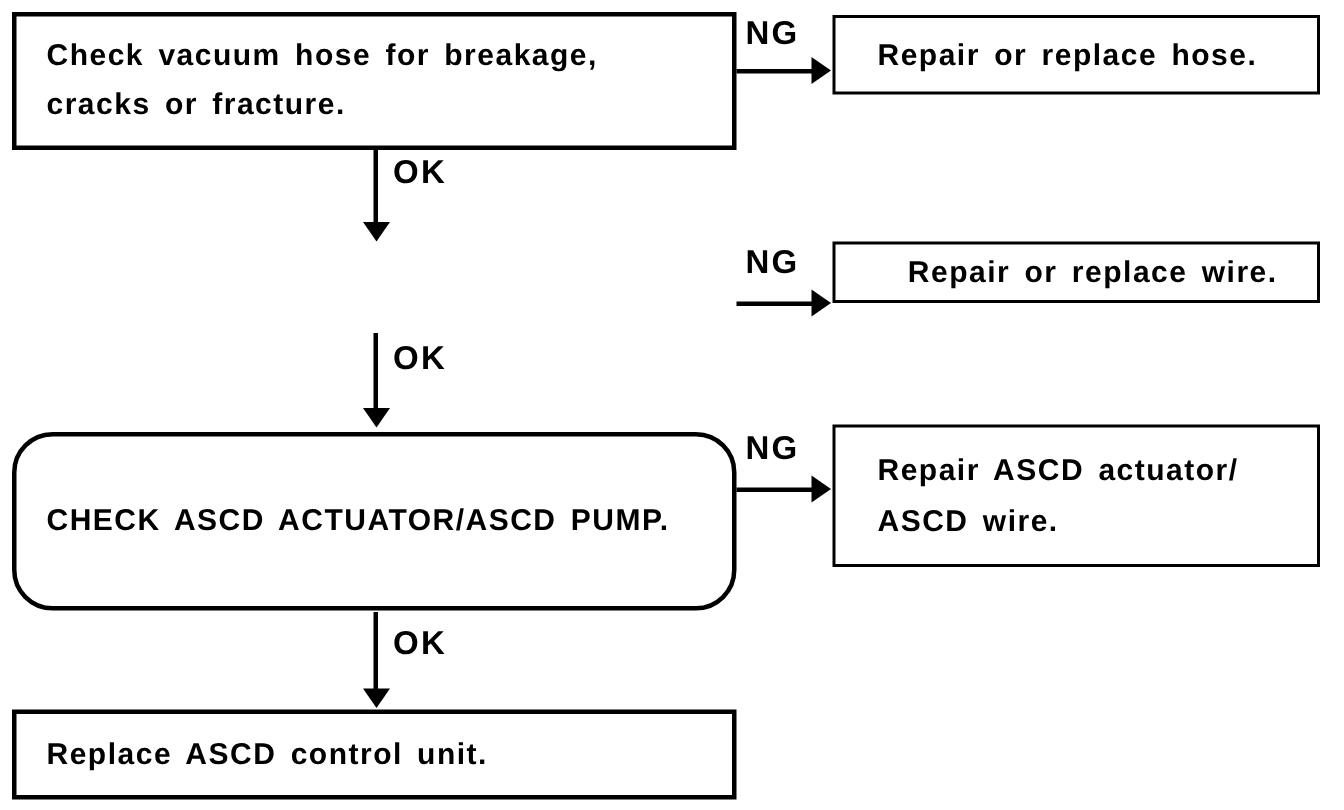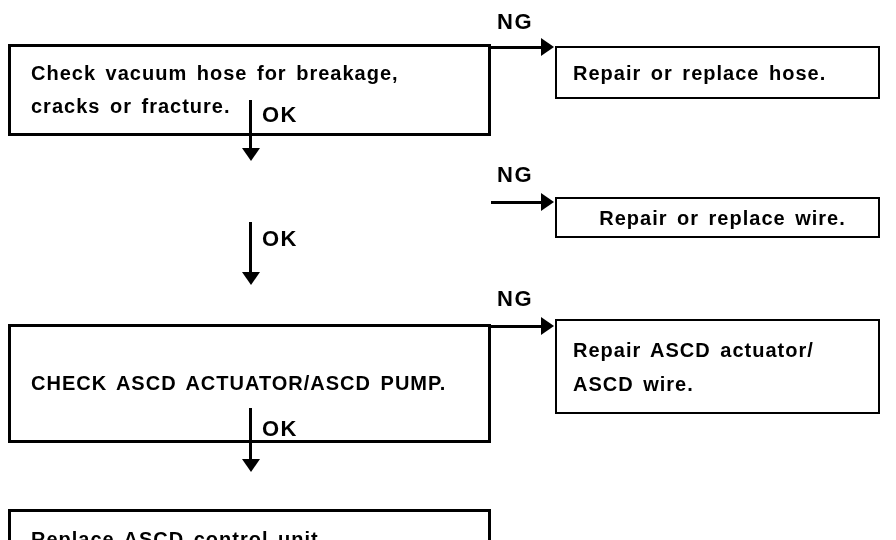--- a/index.html
+++ b/index.html
@@ -14,30 +14,29 @@
   .box {
     position: absolute;
     border: 3px solid var(--line, #000000);
     background: var(--background, #ffffff);
     display: flex; flex-direction: column; justify-content: center;
     padding-left: 20px; padding-right: 6px;
     font-size: 20px; font-weight: bold;
     letter-spacing: 1px; word-spacing: 3px;
     line-height: 33px;
     color: var(--text, #000000);
-    margin-top: 36px;
   }
   .box span { display: block; white-space: nowrap; }
 
   .left-box  { left: 8px;   width: 483px; }
-  .right-box { left: 555px; width: 325px; border-width: 2px; padding-left: 16px; line-height: 34px; }
+  .right-box { left: 555px; width: 325px; border-width: 2px; padding-left: 28px; line-height: 34px; }
 
   #box-step-1 { top: 8px;   height: 92px; }
   #box-step-2 { top: 163px; height: 59px; }
-  #box-step-3 { top: 288px; height: 119px; }
+  #box-step-3 { top: 288px; height: 119px; border-radius: 27px; }
   #box-step-4 { top: 473px; height: 60px; justify-content: center; }
 
   #box-action-1 { top: 10px;  height: 53px; }
   #box-action-2 { top: 161px; height: 41px; text-align: center; }
   #box-action-3 { top: 283px; height: 95px; }
 
   .vline { position: absolute; left: 249px; width: 3px; background: var(--line, #000000); }
   #vline-1 { top: 100px; height: 50px; }
   #vline-2 { top: 222px; height: 53px; }
   #vline-3 { top: 408px; height: 53px; }

